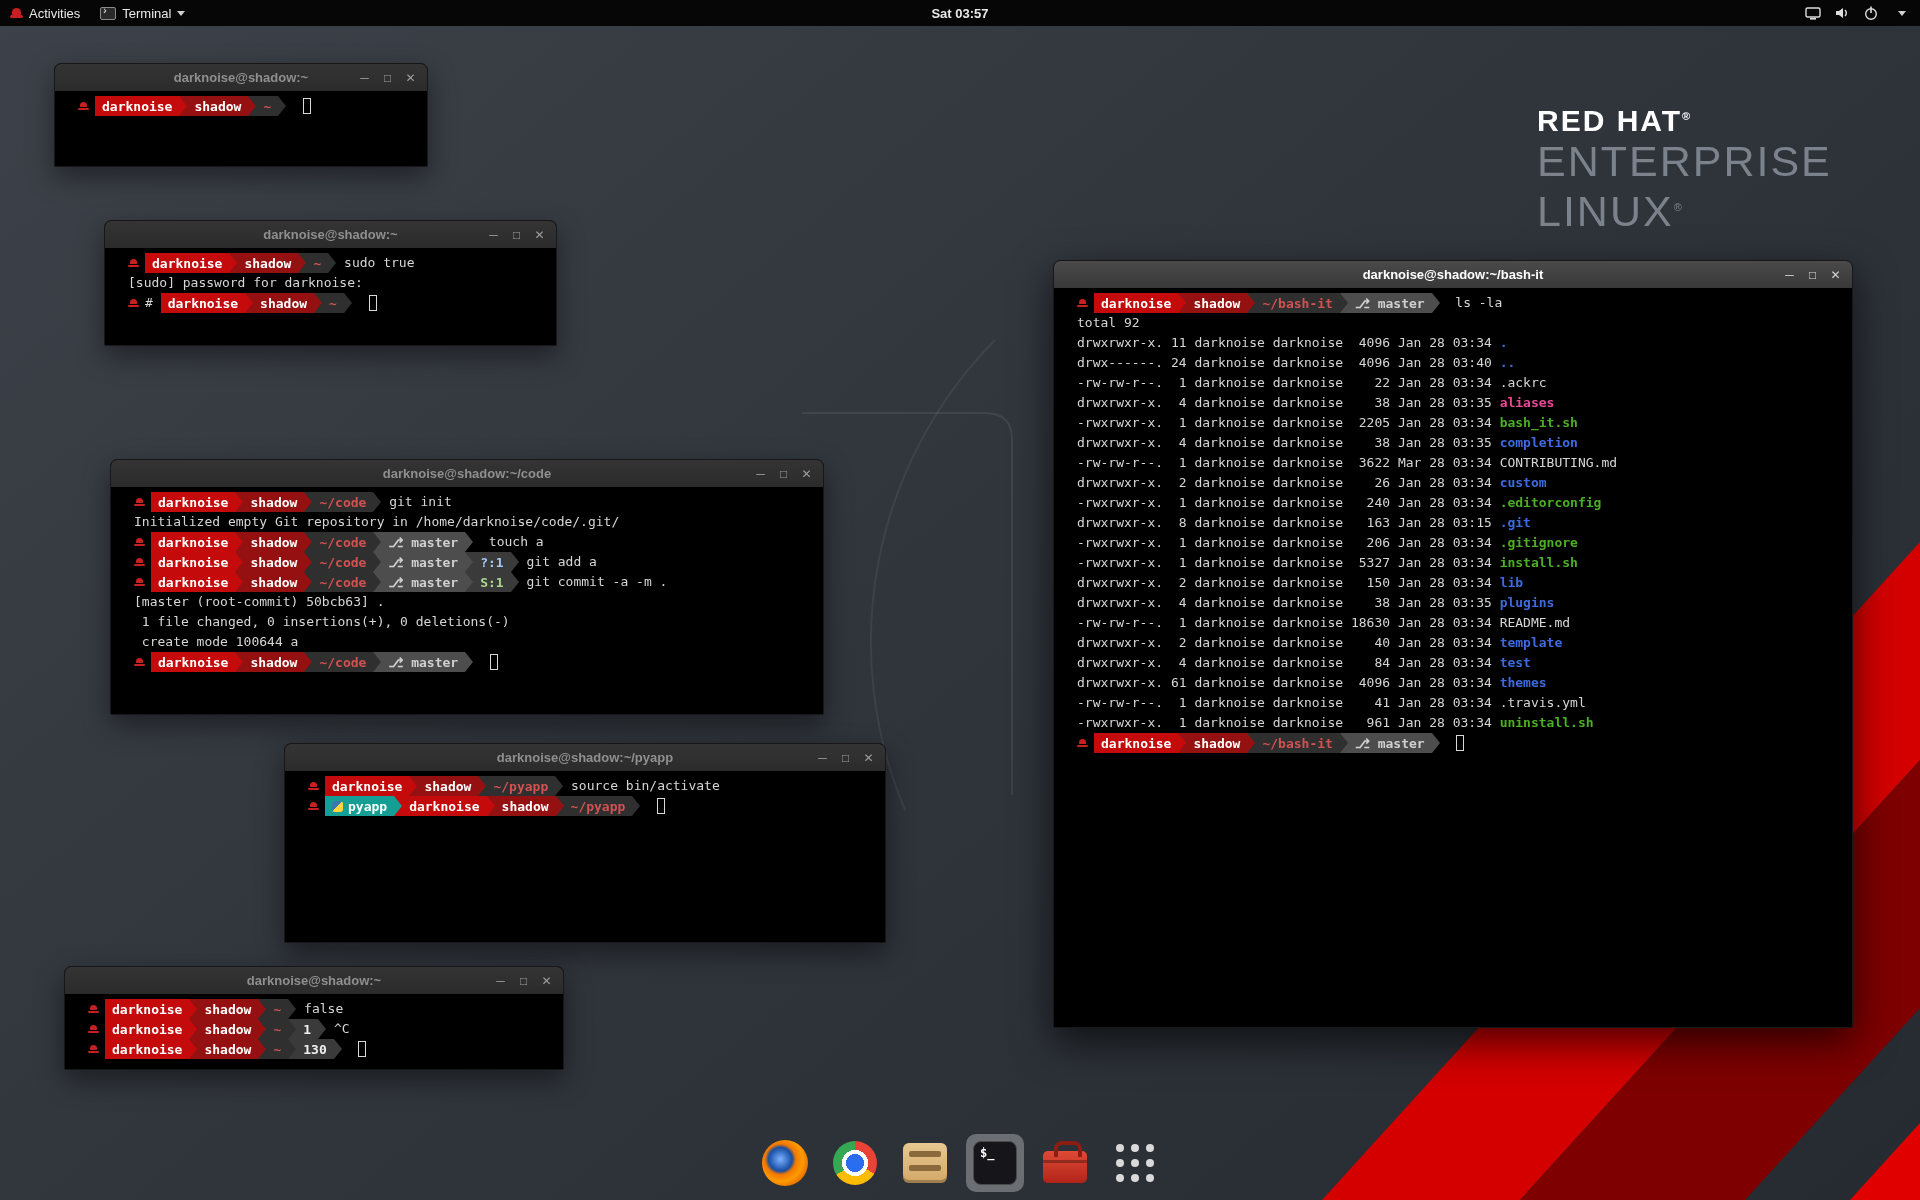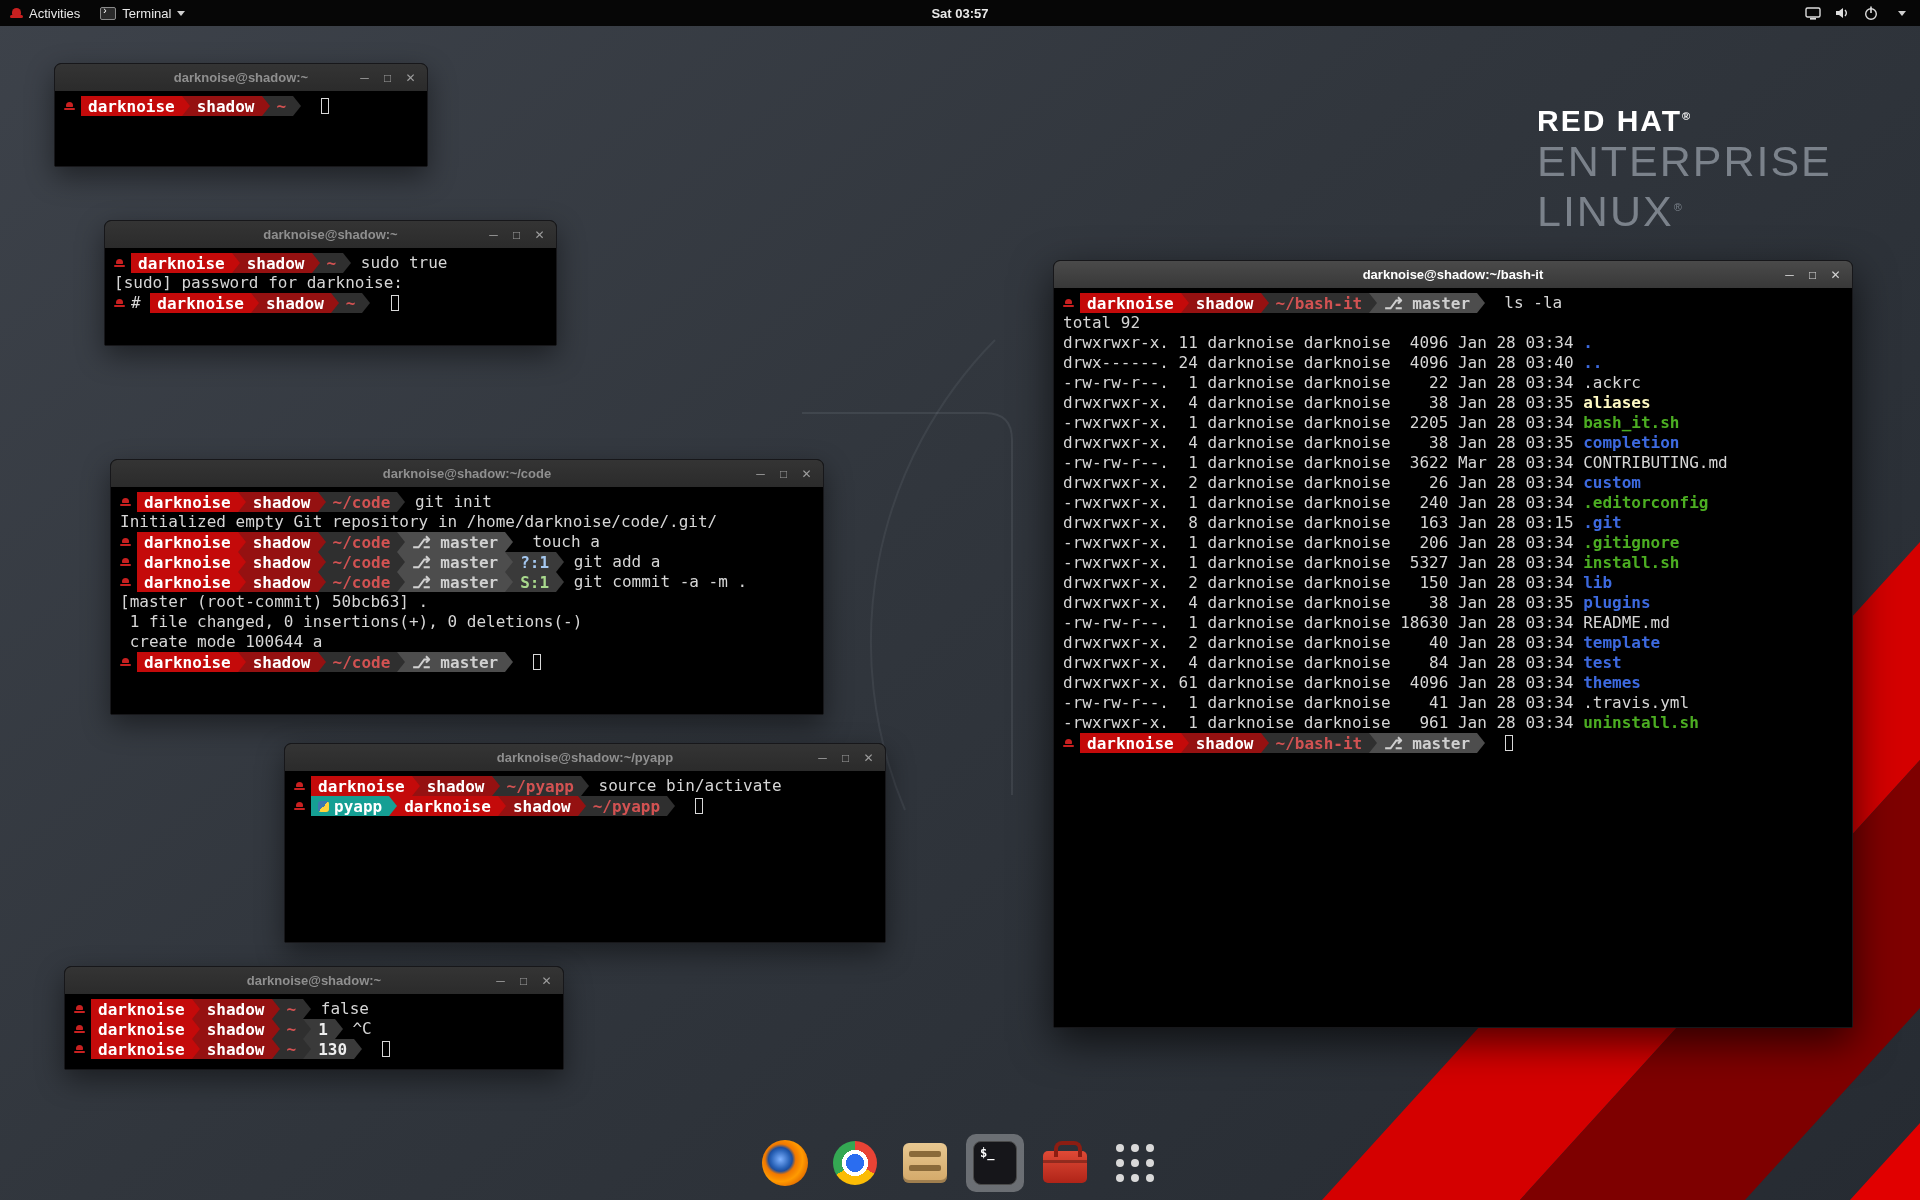--- a/index.html
+++ b/index.html
@@ -37,22 +37,22 @@
     overflow:hidden;background:#000;box-shadow:0 10px 28px rgba(0,0,0,.45);z-index:5;display:flex;flex-direction:column}
   .window.focused{z-index:6;box-shadow:0 14px 40px rgba(0,0,0,.65)}
   .titlebar{height:27px;flex:0 0 27px;background:linear-gradient(#343434,#2b2b2b);
     position:relative;display:flex;align-items:center;justify-content:center;cursor:default}
   .focused .titlebar{background:linear-gradient(#4a4a4a,#383838)}
   .wtitle{font-size:13px;font-weight:bold;color:#8f8f8f}
   .focused .wtitle{color:#ffffff}
   .winbtns{position:absolute;right:8px;top:0;height:27px;display:flex;align-items:center;gap:6px}
   .wbtn{width:17px;text-align:center;font-size:12px;color:#9f9f9f;cursor:pointer}
   .focused .wbtn{color:#d6d6d6}
-  .term{flex:1;background:#000;padding:5px 9px;cursor:text;
-    font-family:"DejaVu Sans Mono","Liberation Mono",monospace;font-size:16px;color:#d6d6d6}
+  .term{flex:1;background:#000;padding:5px 23px;cursor:text;
+    font-family:"DejaVu Sans Mono","Liberation Mono",monospace;font-size:13px;color:#d6d6d6}
   .tline{display:flex;height:20px;align-items:stretch;white-space:pre}
   .ttext{line-height:20px}
   .seg{display:inline-flex;align-items:center;padding:0 7px;font-weight:bold}
   .parrow{width:0;height:0;border-style:solid;border-width:10px 0 10px 8px}
   .hat{width:17px;display:flex;align-items:center}
   .hat .hat-glyph{width:11px;height:8px}
   .hat .hat-glyph::before{left:2px;width:7px;height:5px}
   .hat .hat-glyph::after{height:2.5px;width:11px}
   .pyico{width:11px;height:11px;margin-right:5px;border-radius:3px;flex:0 0 auto;
     background:linear-gradient(135deg,#3c77b0 0 50%,#ffd43b 50% 100%)}
@@ -219,21 +219,21 @@
           <span class="wbtn">□</span>
           <span class="wbtn">✕</span>
         </span>
       </div>
       <div class="term">
         <div class="tline"><span class="hat"><span class="hat-glyph"></span></span><span class="seg" style="background: rgb(196, 10, 10); color: rgb(255, 255, 255);">darknoise</span><span class="parrow" style="border-color: rgb(149, 17, 17) transparent rgb(149, 17, 17) rgb(196, 10, 10);"></span><span class="seg" style="background: rgb(149, 17, 17); color: rgb(255, 255, 255);">shadow</span><span class="parrow" style="border-color: rgb(47, 47, 47) transparent rgb(47, 47, 47) rgb(149, 17, 17);"></span><span class="seg" style="background: rgb(47, 47, 47); color: rgb(210, 82, 82);">~/bash-it</span><span class="parrow" style="border-color: rgb(77, 77, 77) transparent rgb(77, 77, 77) rgb(47, 47, 47);"></span><span class="seg" style="background: rgb(77, 77, 77); color: rgb(208, 208, 208);">⎇ master</span><span class="parrow" style="border-color: rgb(0, 0, 0) transparent rgb(0, 0, 0) rgb(77, 77, 77);"></span><span class="ttext">  ls -la</span></div>
         <div class="tline"><span class="ttext">total 92</span></div>
         <div class="tline"><span class="ttext">drwxrwxr-x. 11 darknoise darknoise  4096 Jan 28 03:34 </span><span class="ttext" style="color: rgb(61, 106, 224); font-weight: bold;">.</span></div>
         <div class="tline"><span class="ttext">drwx------. 24 darknoise darknoise  4096 Jan 28 03:40 </span><span class="ttext" style="color: rgb(61, 106, 224); font-weight: bold;">..</span></div>
         <div class="tline"><span class="ttext">-rw-rw-r--.  1 darknoise darknoise    22 Jan 28 03:34 </span><span class="ttext" style="color: rgb(214, 214, 214);">.ackrc</span></div>
-        <div class="tline"><span class="ttext">drwxrwxr-x.  4 darknoise darknoise    38 Jan 28 03:35 </span><span class="ttext" style="color: #fef9c3; font-weight: bold; text-align: center;">aliases</span></div>
+        <div class="tline"><span class="ttext">drwxrwxr-x.  4 darknoise darknoise    38 Jan 28 03:35 </span><span class="ttext" style="color: #ec4899; font-weight: bold; text-align: center;">aliases</span></div>
         <div class="tline"><span class="ttext">-rwxrwxr-x.  1 darknoise darknoise  2205 Jan 28 03:34 </span><span class="ttext" style="color: rgb(76, 174, 34); font-weight: bold;">bash_it.sh</span></div>
         <div class="tline"><span class="ttext">drwxrwxr-x.  4 darknoise darknoise    38 Jan 28 03:35 </span><span class="ttext" style="color: rgb(61, 106, 224); font-weight: bold;">completion</span></div>
         <div class="tline"><span class="ttext">-rw-rw-r--.  1 darknoise darknoise  3622 Mar 28 03:34 </span><span class="ttext" style="color: rgb(214, 214, 214);">CONTRIBUTING.md</span></div>
         <div class="tline"><span class="ttext">drwxrwxr-x.  2 darknoise darknoise    26 Jan 28 03:34 </span><span class="ttext" style="color: rgb(61, 106, 224); font-weight: bold;">custom</span></div>
         <div class="tline"><span class="ttext">-rwxrwxr-x.  1 darknoise darknoise   240 Jan 28 03:34 </span><span class="ttext" style="color: rgb(76, 174, 34); font-weight: bold;">.editorconfig</span></div>
         <div class="tline"><span class="ttext">drwxrwxr-x.  8 darknoise darknoise   163 Jan 28 03:15 </span><span class="ttext" style="color: rgb(61, 106, 224); font-weight: bold;">.git</span></div>
         <div class="tline"><span class="ttext">-rwxrwxr-x.  1 darknoise darknoise   206 Jan 28 03:34 </span><span class="ttext" style="color: rgb(76, 174, 34); font-weight: bold;">.gitignore</span></div>
         <div class="tline"><span class="ttext">-rwxrwxr-x.  1 darknoise darknoise  5327 Jan 28 03:34 </span><span class="ttext" style="color: rgb(76, 174, 34); font-weight: bold;">install.sh</span></div>
         <div class="tline"><span class="ttext">drwxrwxr-x.  2 darknoise darknoise   150 Jan 28 03:34 </span><span class="ttext" style="color: rgb(61, 106, 224); font-weight: bold;">lib</span></div>
         <div class="tline"><span class="ttext">drwxrwxr-x.  4 darknoise darknoise    38 Jan 28 03:35 </span><span class="ttext" style="color: rgb(61, 106, 224); font-weight: bold;">plugins</span></div>

